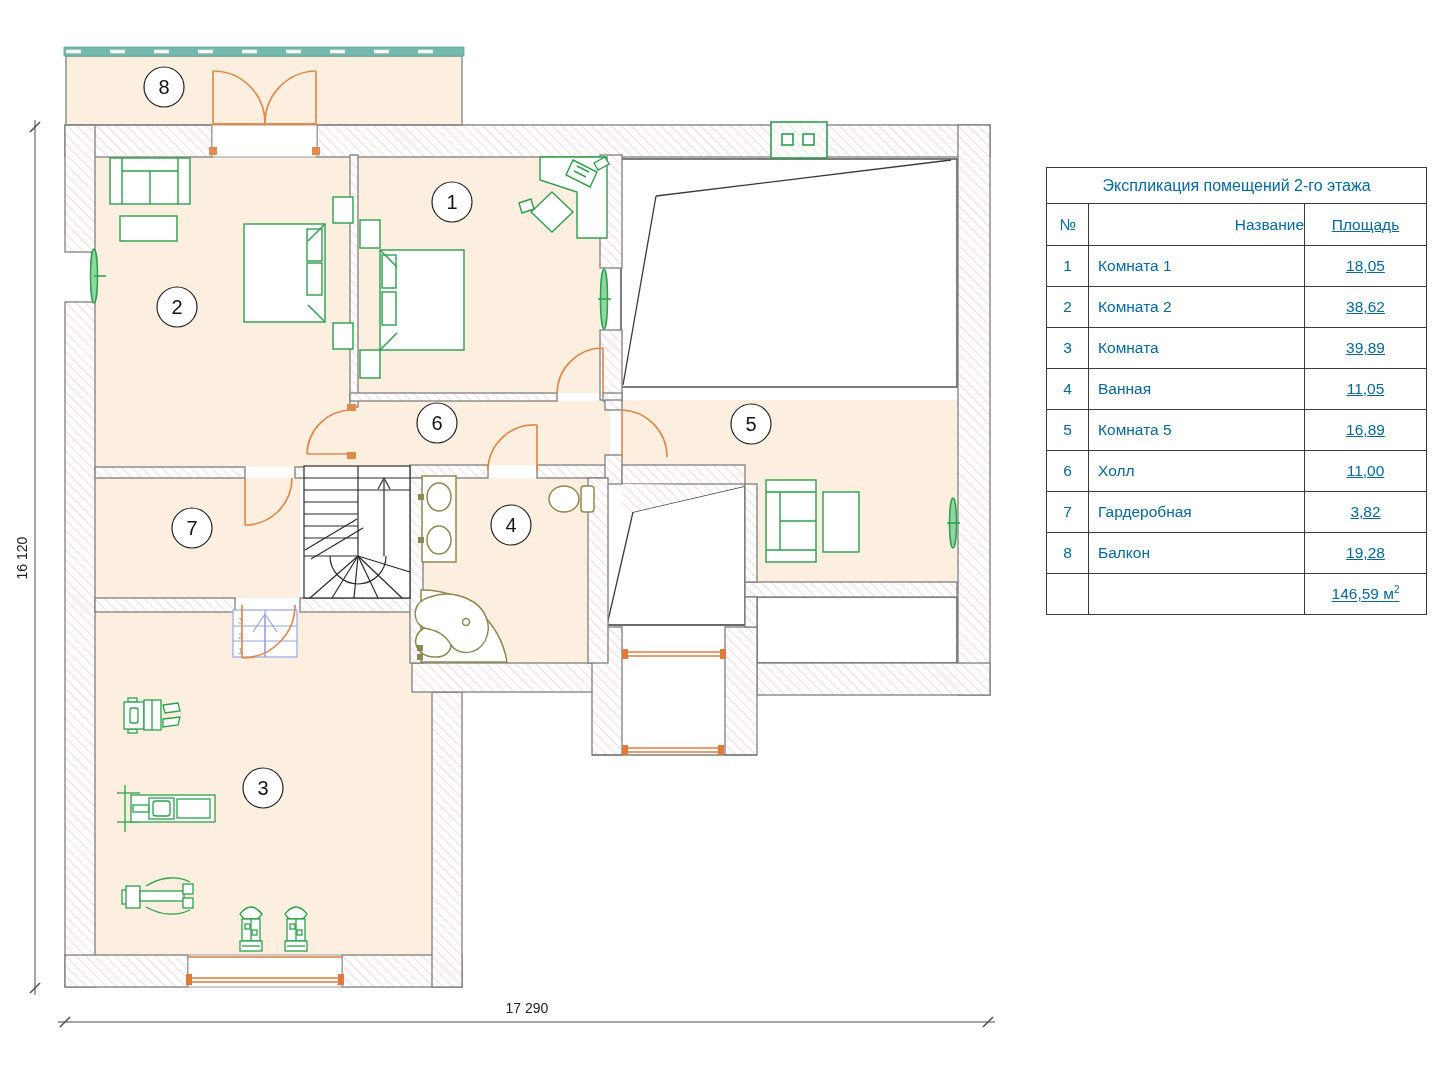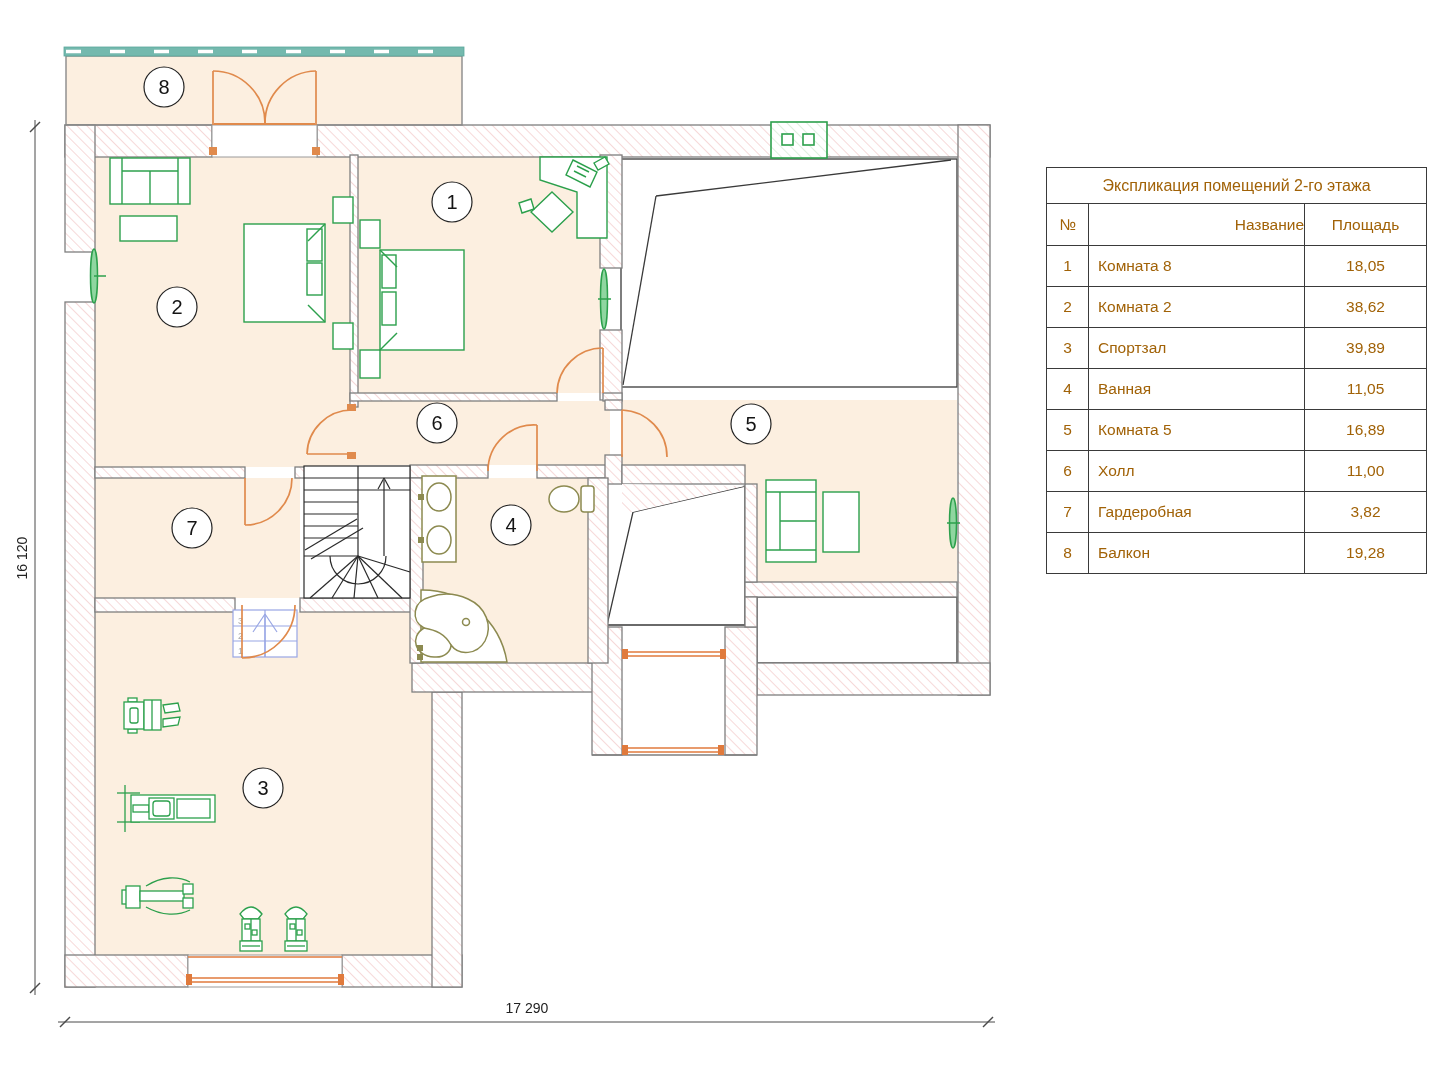--- a/index.html
+++ b/index.html
@@ -1,30 +1,30 @@
 <!DOCTYPE html>
 <html><head>
 <meta charset="utf-8">
 <style>
   html,body{margin:0;padding:0;background:#ffffff;}
   body{width:1440px;height:1080px;position:relative;overflow:hidden;
        font-family:"Liberation Sans",sans-serif;}
   svg{position:absolute;left:0;top:0;}
   .legend{position:absolute;left:1046px;top:167px;}
-  .legend table{border-collapse:collapse;table-layout:fixed;color:#a16207;
+  .legend table{border-collapse:collapse;table-layout:fixed;color:#0369a1;
 межи    font-size:15.5px;}
   .legend table{font-size:15.5px;}
   .legend td,.legend th{border:1px solid #3a3a3a;padding:0;overflow:hidden;
        white-space:nowrap;font-weight:normal;}
   .t-title{height:35px;text-align:center;font-size:16px;}
   .t-head td{height:41px;text-align:center;}
   .t-row td{height:40px;}
   .c-num{width:41px;text-align:center;}
   .c-name{width:206px;text-align:left;padding-left:9px !important;}
-  .c-area{width:121px;text-align:center;}
+  .c-area{width:121px;text-align:center;text-decoration:underline;}
   .t-total td{height:40px;}
   sup{font-size:10px;}
   text{font-family:"Liberation Sans",sans-serif;}
   .marker-txt{font-size:20px;fill:#141414;}
   .dim-txt{font-size:14px;fill:#222;}
   .step-txt{font-size:9px;fill:#a8a8a8;}
 </style>
 </head>
 <body>
 
@@ -403,31 +403,31 @@
       <tr>
         <td class="t-title" colspan="3">Экспликация помещений 2-го этажа</td>
       </tr>
       <tr class="t-head">
         <td class="c-num">№</td>
         <td class="c-name" style="text-align:right">Название</td>
         <td class="c-area">Площадь</td>
       </tr>
       <tr class="t-row">
         <td class="c-num">1</td>
-        <td class="c-name">Комната 8</td>
+        <td class="c-name">Комната 1</td>
         <td class="c-area">18,05</td>
       </tr>
       <tr class="t-row">
         <td class="c-num">2</td>
         <td class="c-name">Комната 2</td>
         <td class="c-area">38,62</td>
       </tr>
       <tr class="t-row">
         <td class="c-num">3</td>
-        <td class="c-name">Спортзал</td>
+        <td class="c-name">Комната</td>
         <td class="c-area">39,89</td>
       </tr>
       <tr class="t-row">
         <td class="c-num">4</td>
         <td class="c-name">Ванная</td>
         <td class="c-area">11,05</td>
       </tr>
       <tr class="t-row">
         <td class="c-num">5</td>
         <td class="c-name">Комната 5</td>
@@ -441,15 +441,20 @@
       <tr class="t-row">
         <td class="c-num">7</td>
         <td class="c-name">Гардеробная</td>
         <td class="c-area">3,82</td>
       </tr>
       <tr class="t-row">
         <td class="c-num">8</td>
         <td class="c-name">Балкон</td>
         <td class="c-area">19,28</td>
       </tr>
+      <tr class="t-total">
+        <td class="c-num"></td>
+        <td class="c-name"></td>
+        <td class="c-area"><span>146,59 м</span><sup>2</sup></td>
+      </tr>
     </tbody>
   </table>
 </div>
 
 </body></html>

